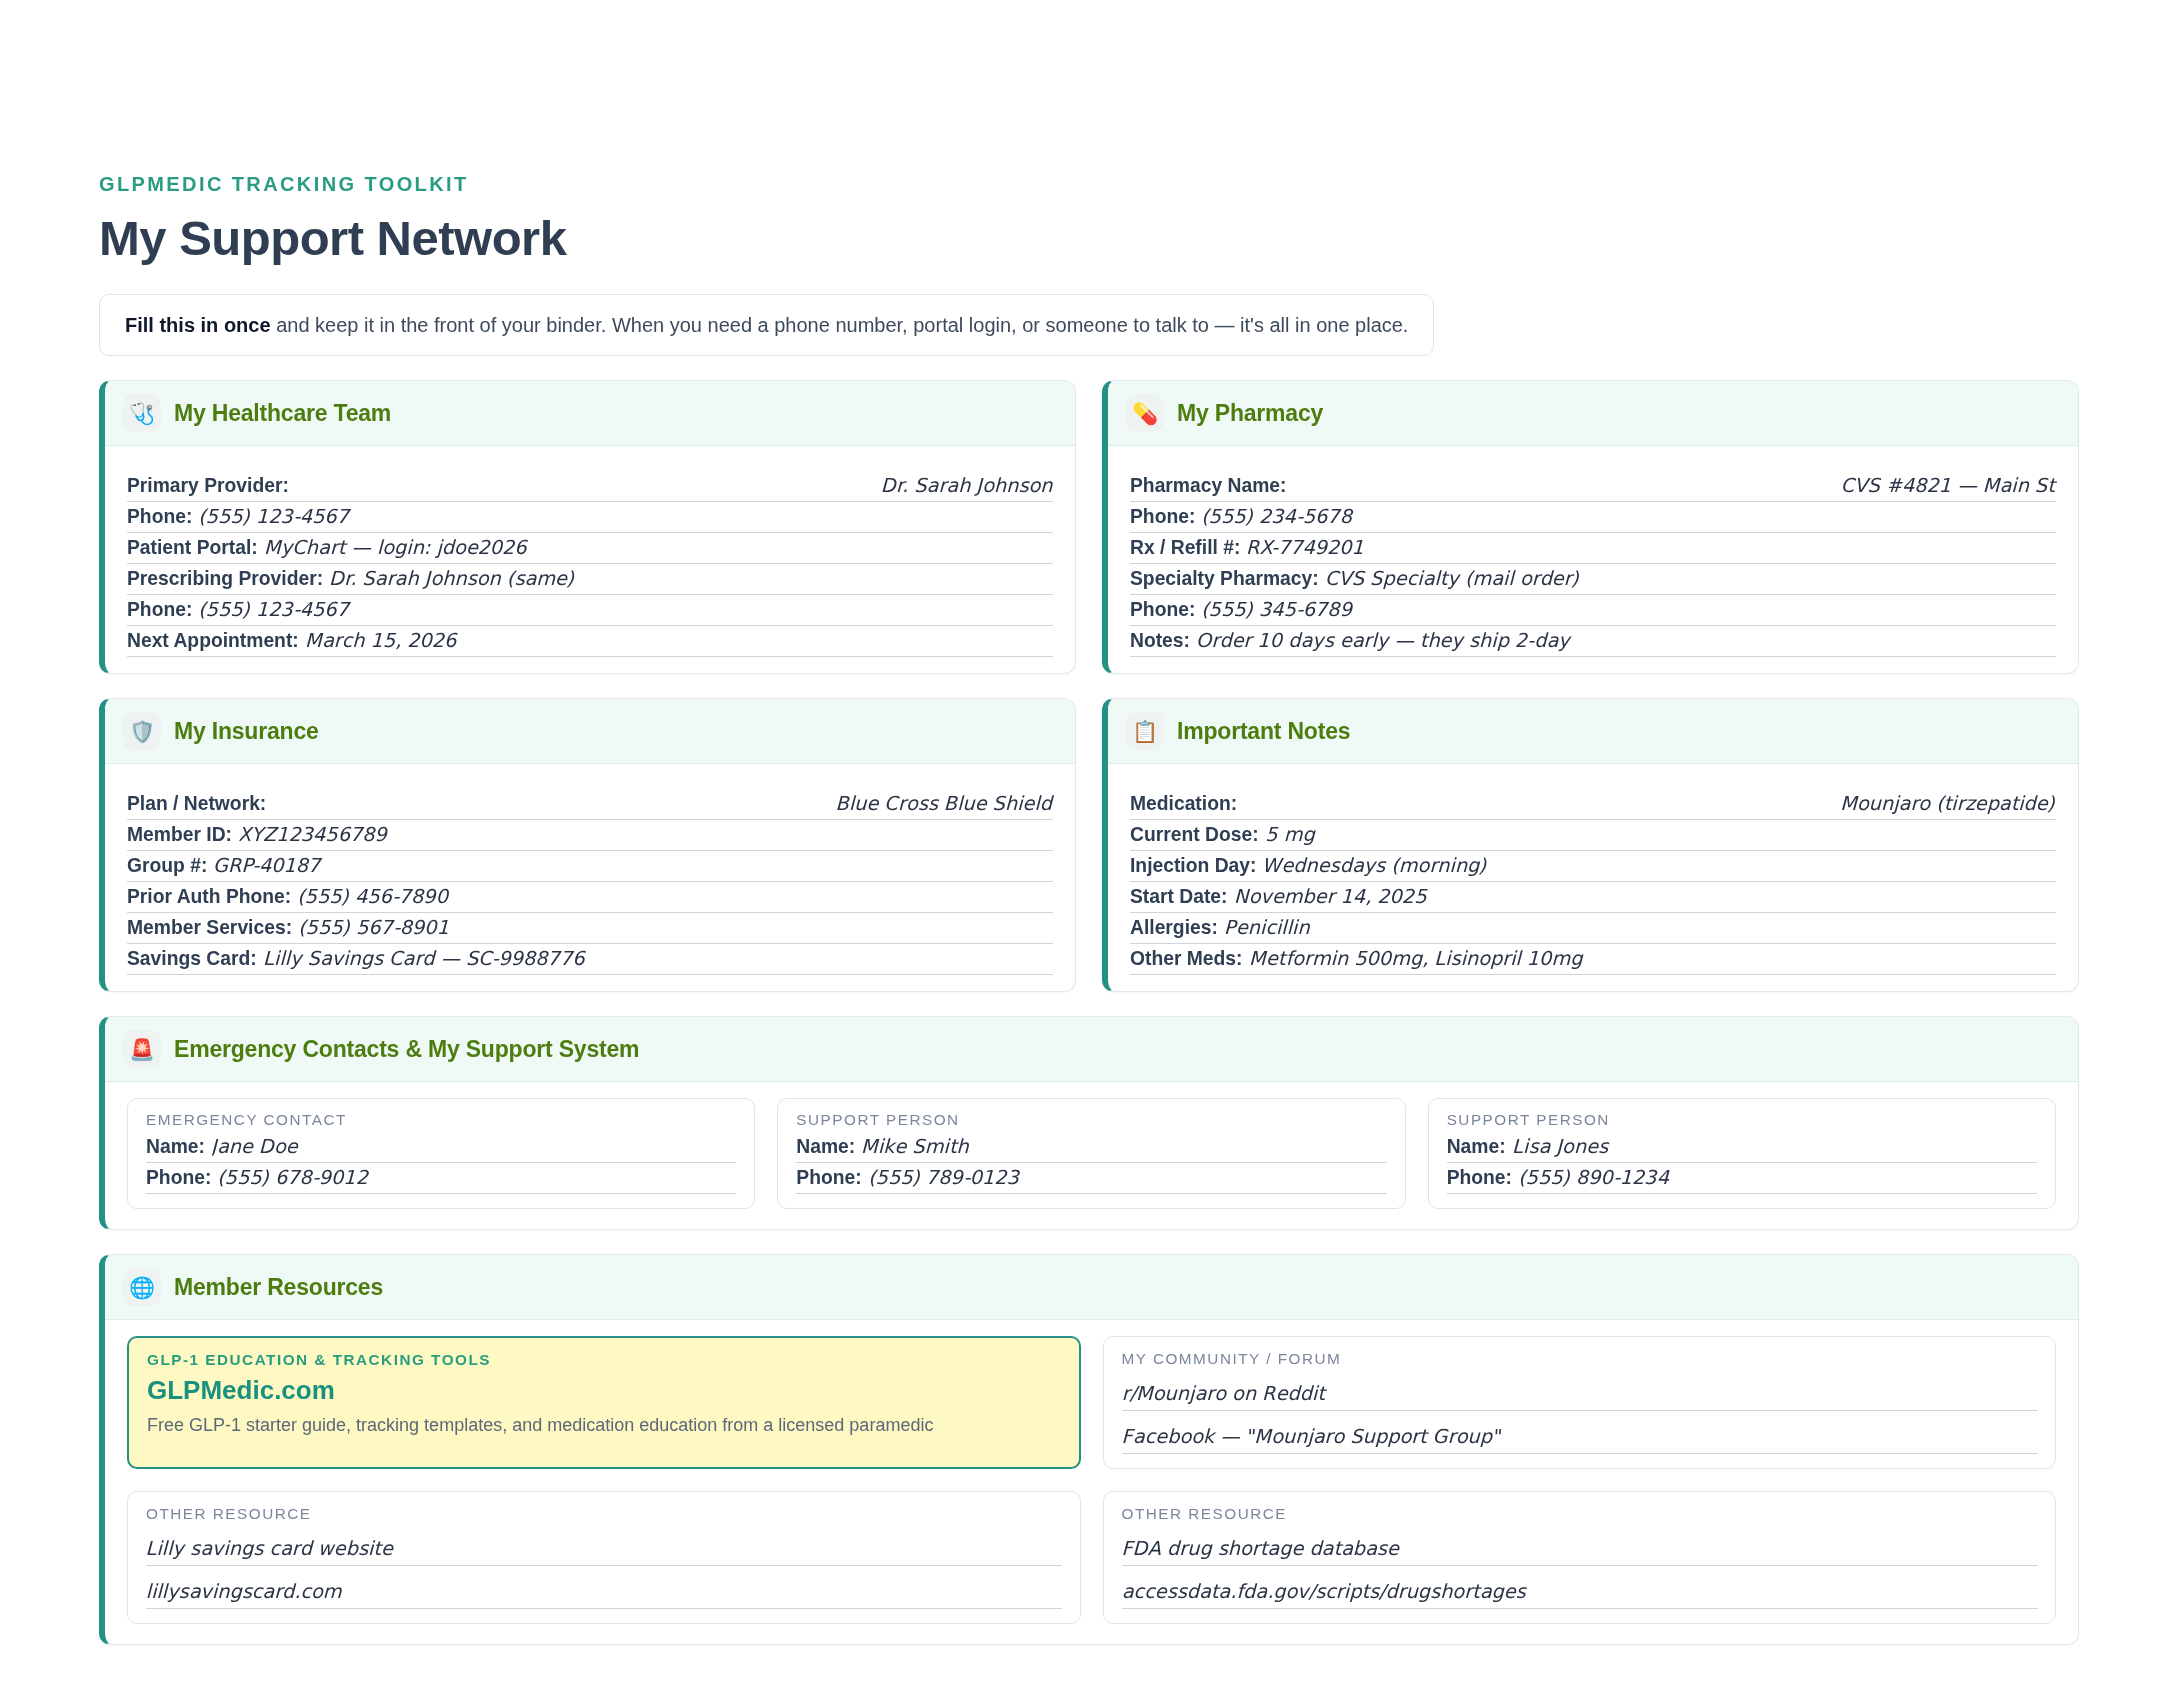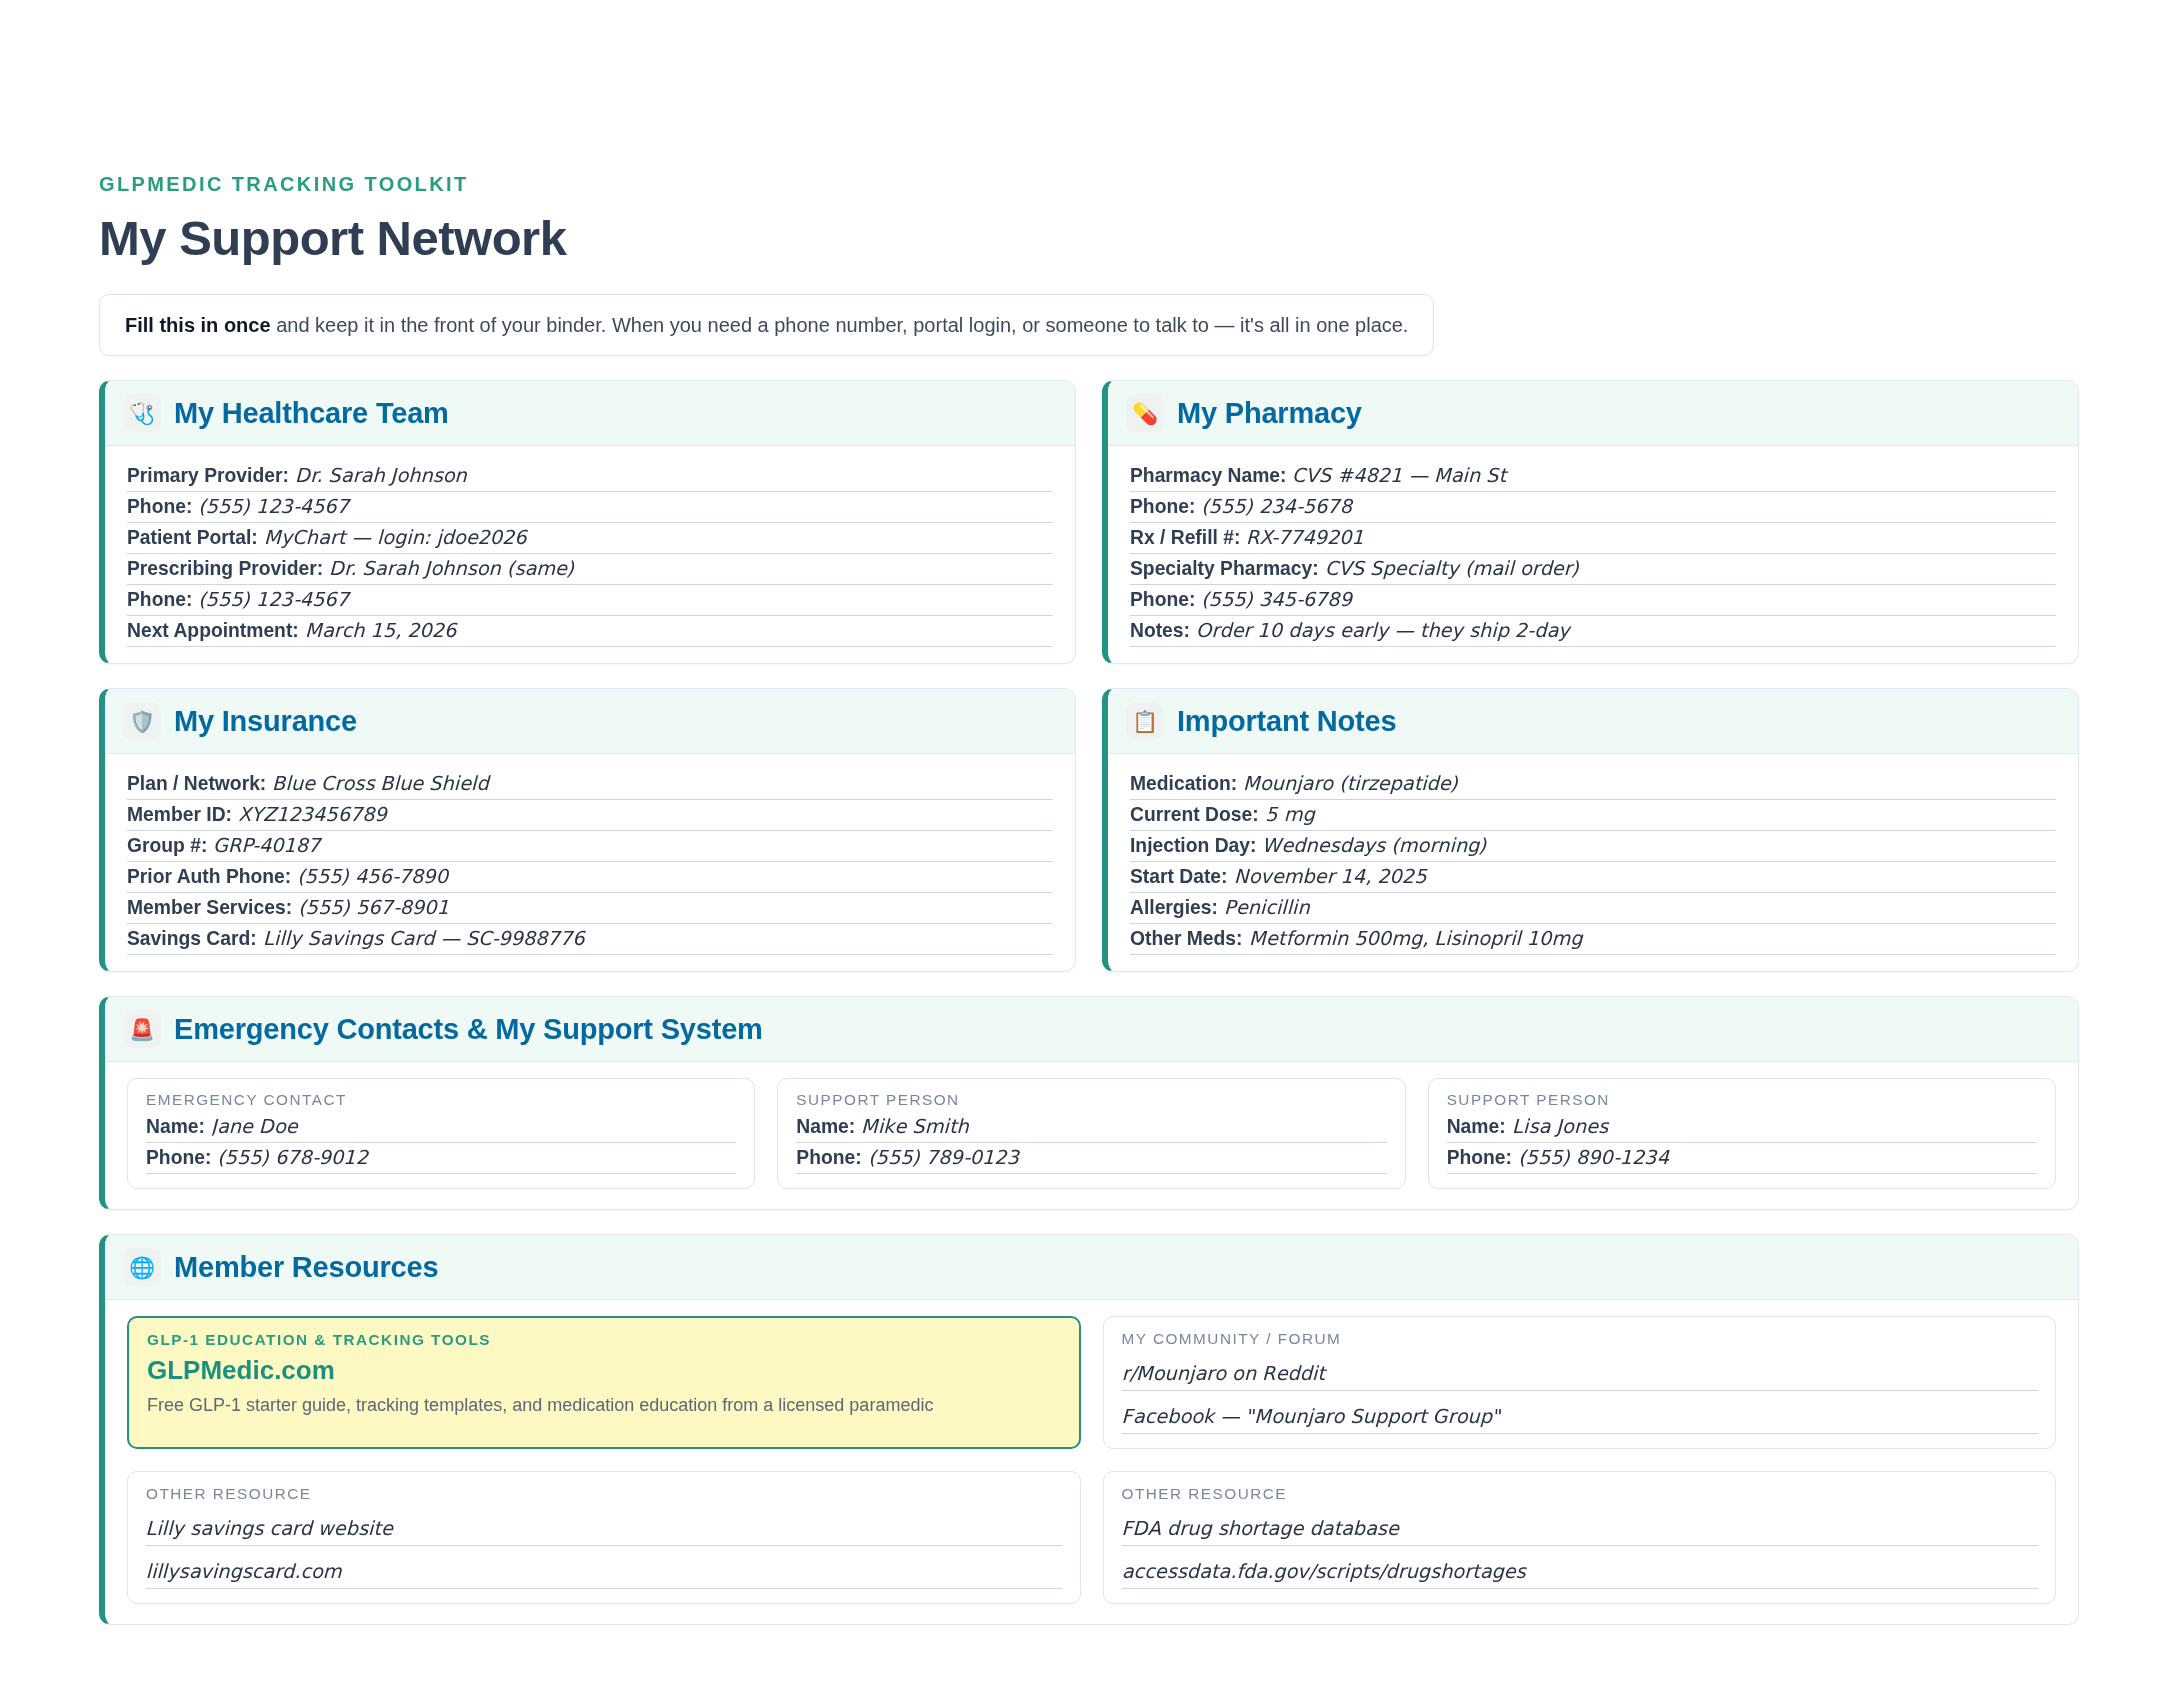--- a/index.html
+++ b/index.html
@@ -86,37 +86,37 @@
     background: #eef3f2;
     display: flex;
     align-items: center;
     justify-content: center;
     font-size: 21px;
     line-height: 1;
     flex: 0 0 auto;
   }
 
   .card-title {
-    font-size: 29px;
+    font-size: 23px;
     font-weight: bold;
-    color: #0369a1;
+    color: #4d7c0f;
     letter-spacing: -0.2px;
   }
 
   .card-body { padding: 12px 22px 16px 22px; }
 
   
   .field {
     display: flex;
     align-items: baseline;
     border-bottom: 1.5px solid #ccd4dd;
     padding-bottom: 4px;
     margin-top: 3px;
   }
-  .field:first-child { margin-top: 6px; }
+  .field:first-child { margin-top: 16px; text-align: right; }
 
   .f-label {
     font-size: 19.3px;
     font-weight: bold;
     color: #2f3e52;
     white-space: nowrap;
     flex: 0 0 auto;
     padding-right: 7px;
   }
 

